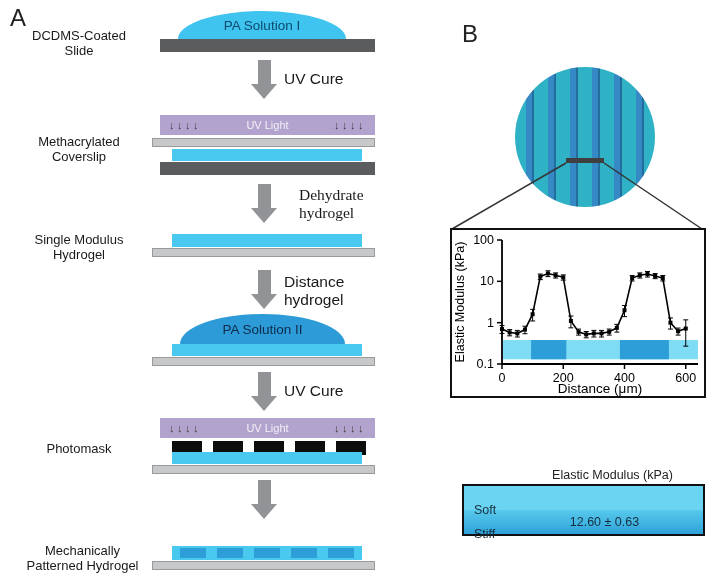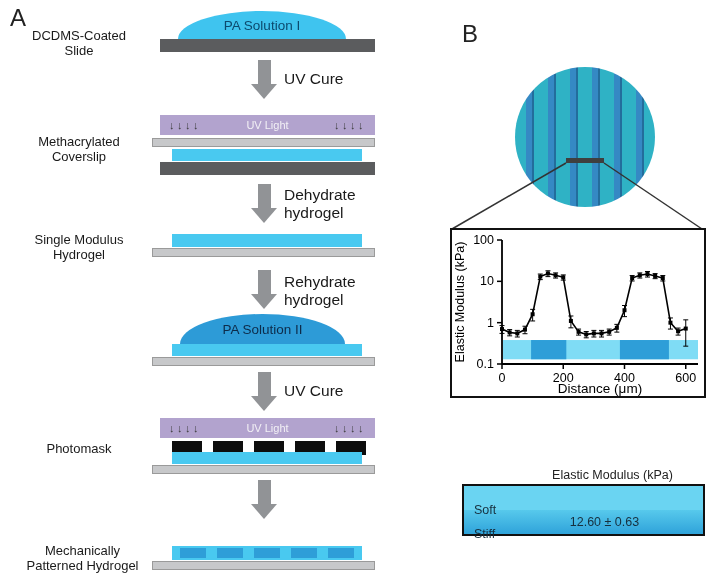--- a/index.html
+++ b/index.html
@@ -69,33 +69,33 @@
     <span class="uvarrows">↓↓↓↓</span>
   </div>
   <div class="abs coverslip-bar" style="left:152px; top:138px; width:223px; height:9px;"></div>
   <div class="abs gel-bar" style="left:172px; top:149px; width:190px; height:12px;"></div>
   <div class="abs slide-bar" style="left:160px; top:162px; width:215px; height:13px;"></div>
 
   <div class="abs block-arrow" style="left:251px; top:184px;">
       <div class="shaft"></div>
       <div class="head"></div>
     </div>
-  <div class="abs arrow-label" style="left:284px; top:186px; width:120px;">Dehydrate
+  <div class="abs arrow-label" style="left:299px; top:186px; width:120px;font-family:Liberation Serif, serif;">Dehydrate
 hydrogel</div>
 
   <div class="abs step-label" style="left:4px; top:232px; width:150px;">Single Modulus
 Hydrogel</div>
   <div class="abs gel-bar" style="left:172px; top:234px; width:190px; height:13px;"></div>
   <div class="abs coverslip-bar" style="left:152px; top:248px; width:223px; height:9px;"></div>
 
   <div class="abs block-arrow" style="left:251px; top:270px;">
       <div class="shaft"></div>
       <div class="head"></div>
     </div>
-  <div class="abs arrow-label" style="left:284px; top:273px; width:120px;">Rehydrate
+  <div class="abs arrow-label" style="left:284px; top:273px; width:120px;">Distance
 hydrogel</div>
 
   <div class="abs dome dome-2" style="left:180px; top:314px; width:165px; height:30px;">PA Solution II</div>
   <div class="abs gel-bar" style="left:172px; top:344px; width:190px; height:12px;"></div>
   <div class="abs coverslip-bar" style="left:152px; top:357px; width:223px; height:9px;"></div>
 
   <div class="abs block-arrow" style="left:251px; top:372px;">
       <div class="shaft"></div>
       <div class="head"></div>
     </div>

